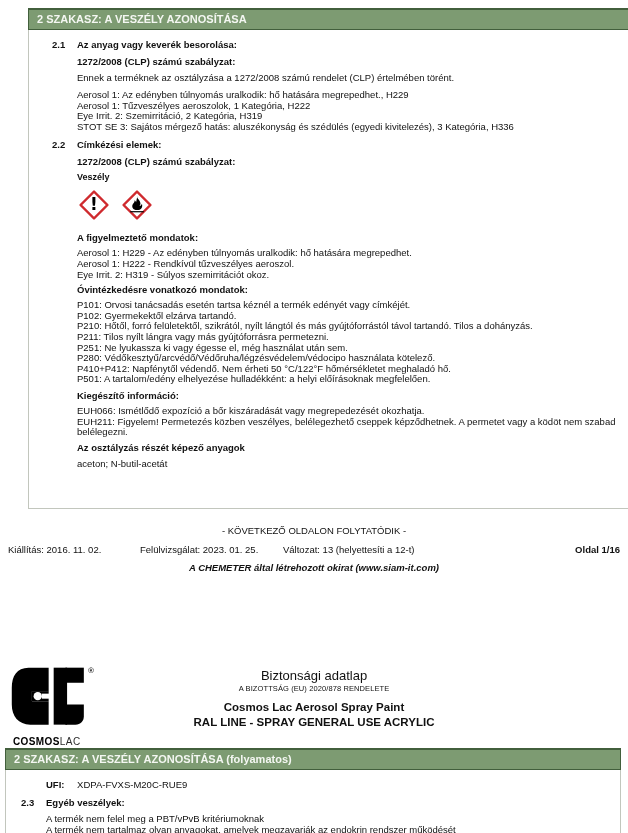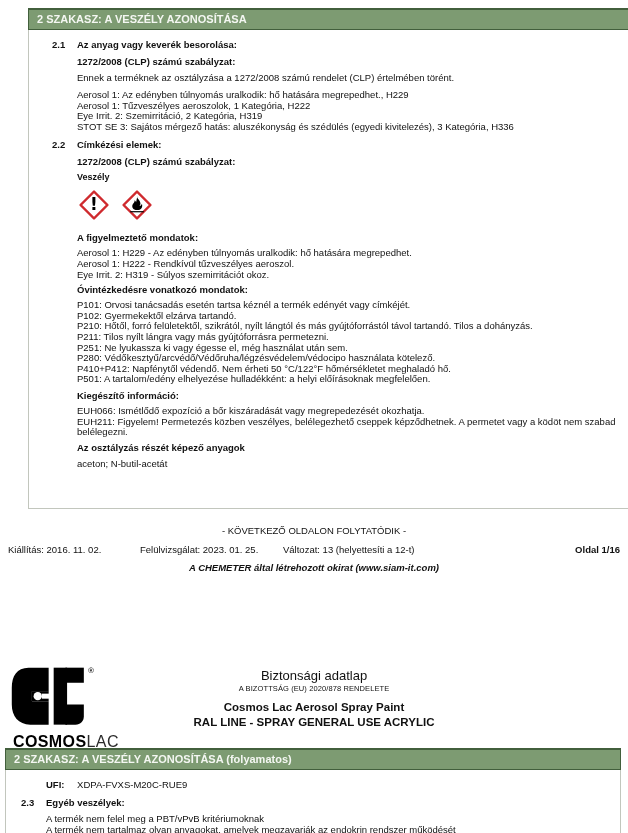--- a/index.html
+++ b/index.html
@@ -32,21 +32,21 @@
   .picto{width:34px;height:34px;}
   .footer-line{position:absolute;left:0;width:628px;text-align:center;}
   .meta-row{position:absolute;left:0;width:628px;font-size:9.5px;}
   .meta-item{position:absolute;white-space:nowrap;}
   .chemeter{font-weight:bold;font-style:italic;}
   .hdr-center{position:absolute;left:0;width:628px;text-align:center;}
   .hdr-doc{font-size:13px;}
   .hdr-reg{font-size:7.5px;letter-spacing:.1px;}
   .hdr-prod{font-size:11.5px;font-weight:bold;line-height:15px;}
   .logo-wrap{position:absolute;left:10px;top:666px;width:100px;text-align:left;}
-  .logo-text{font-size:16px;letter-spacing:.4px;margin-top:6px;padding-left:3px;}
+  .logo-text{font-size:10px;letter-spacing:.4px;margin-top:6px;padding-left:3px;}
   .logo-text b{font-weight:bold;color:#000;}
   .logo-text span{font-weight:normal;color:#2b2b2b;}
   .ufi-row{position:relative;margin:2px 0 7px 0;}
   .ufi-label{font-weight:bold;margin-right:10px;}
 </style>
 </head>
 <body>
 
 <div class="page-box" style="top:8px;margin-left:23px;">
   <div class="section-bar">

